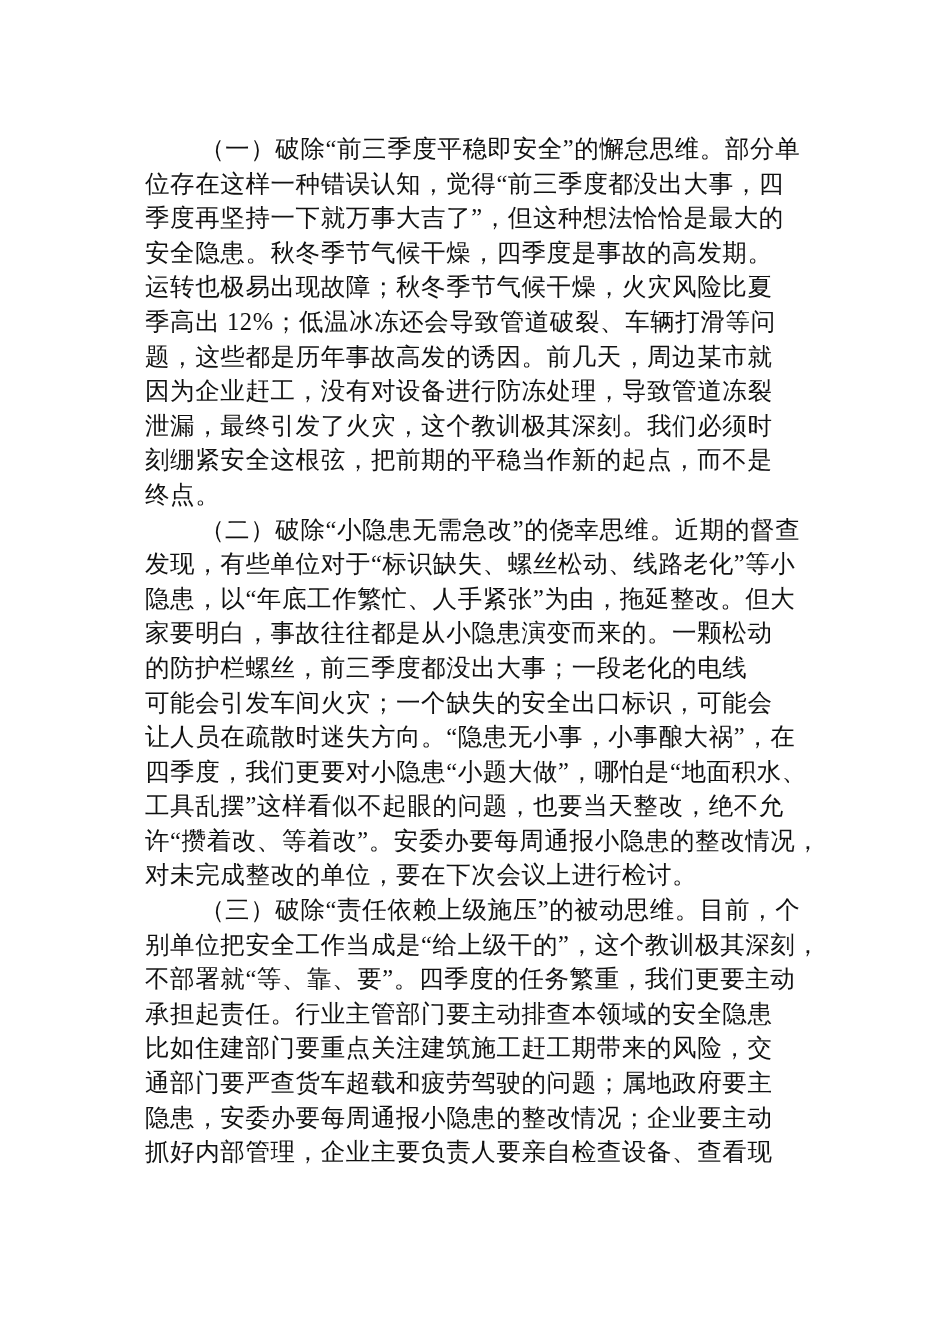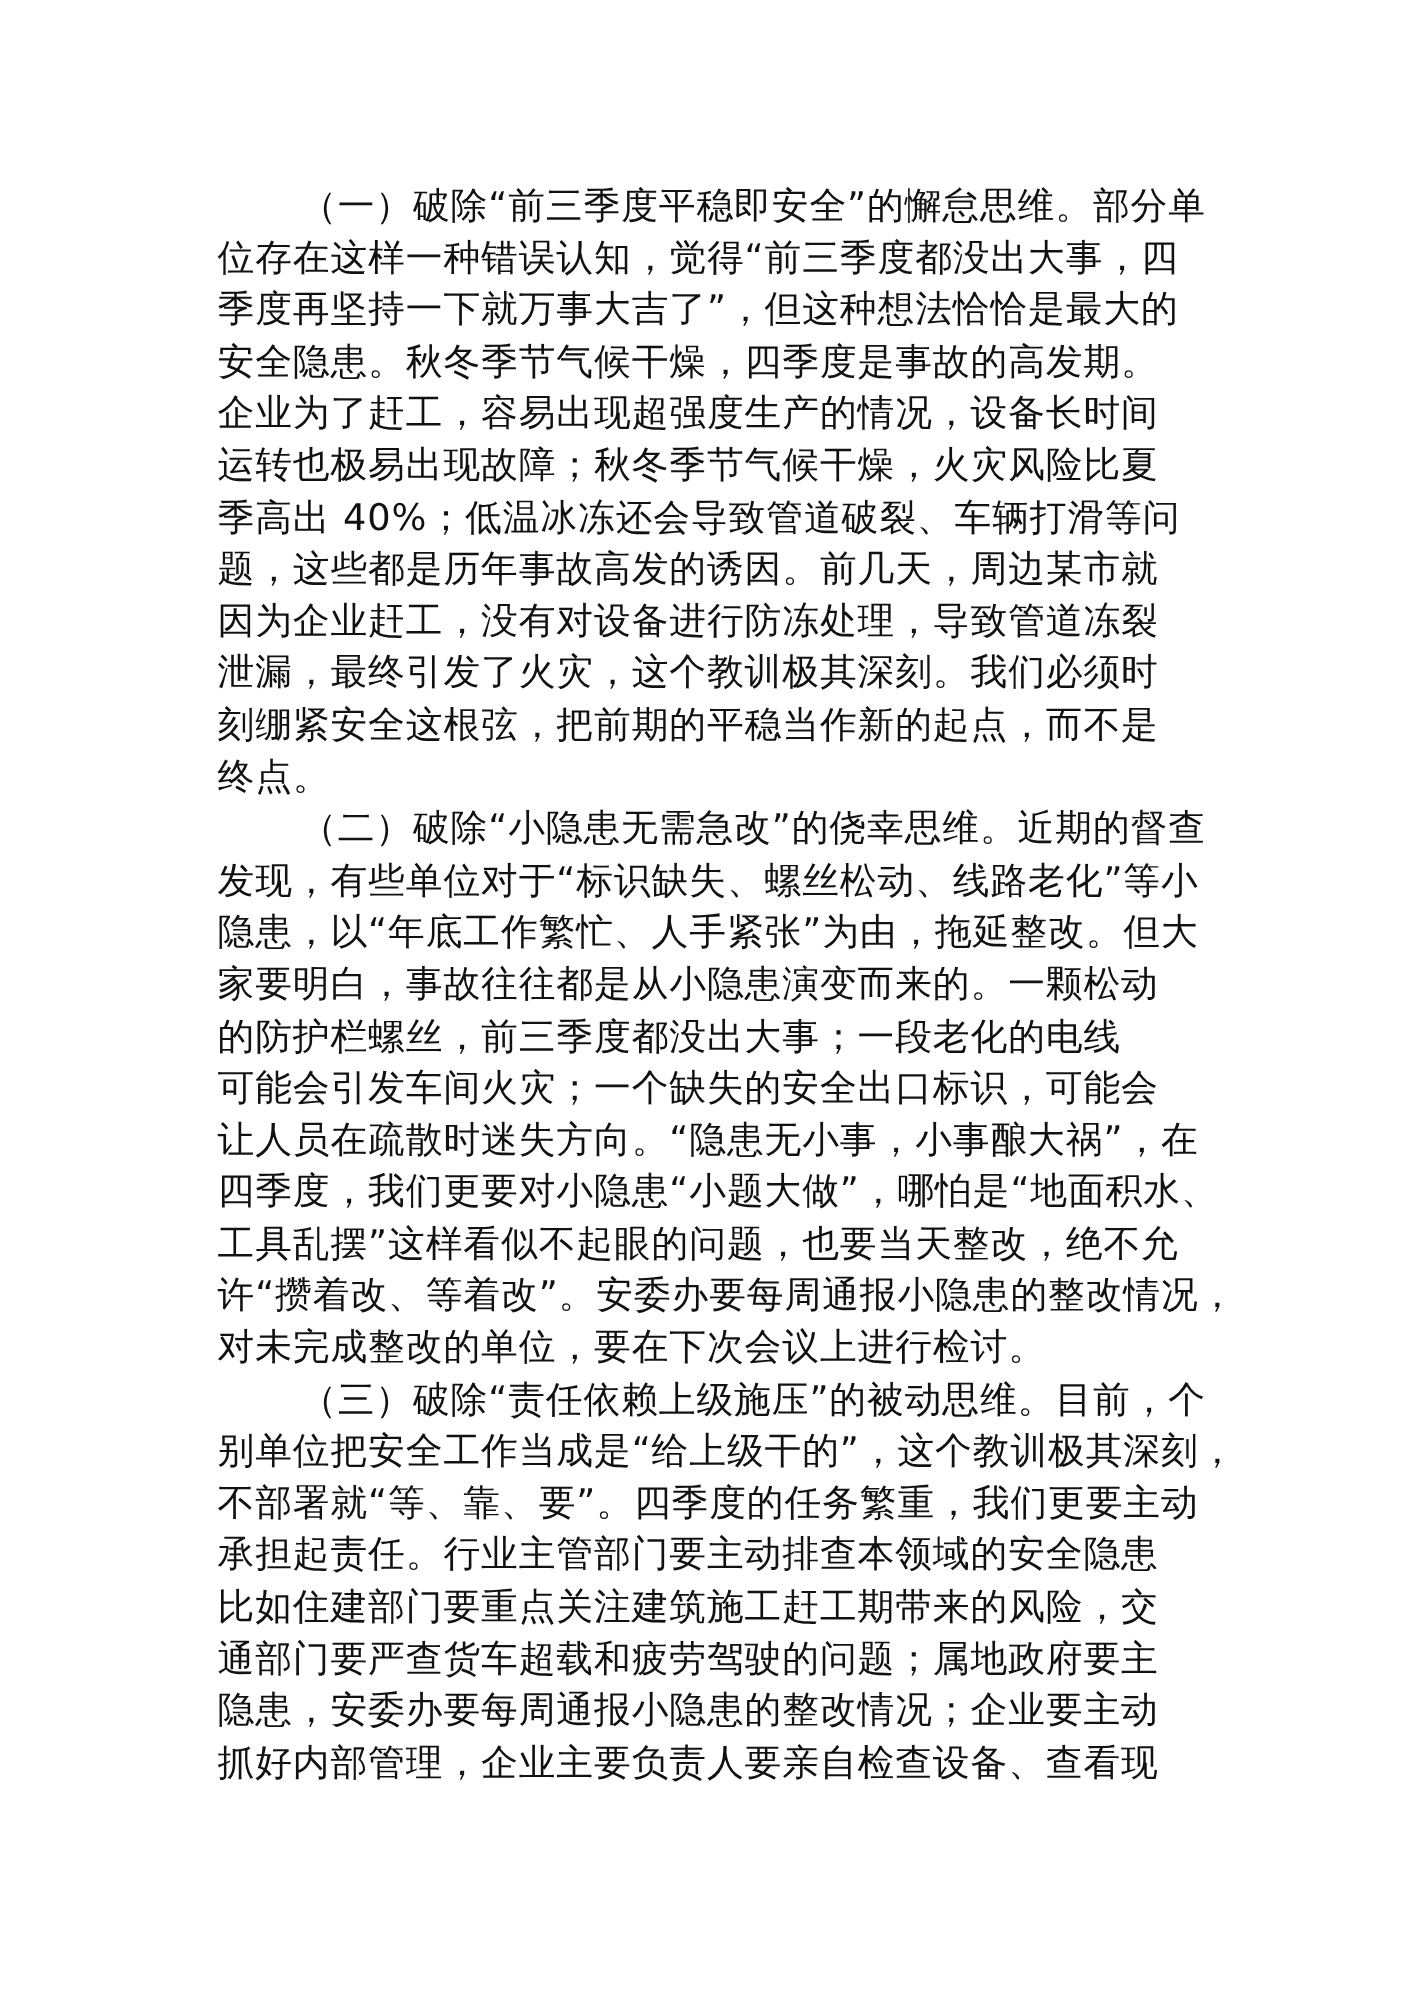--- a/index.html
+++ b/index.html
@@ -19,22 +19,23 @@
       position: absolute;
       left: 0;
       top: 0;
       width: 950px;
       height: 1344px;
       background: #ffffff;
     }
     .content {
       position: absolute;
       left: 145px;
-      top: 120px;
+      top: 132px;
       width: 680px;
+      font-family: Liberation Serif, serif;
     }
     .line {
       height: 34.6px;
       line-height: 34.6px;
       font-size: 24.5px;
       white-space: nowrap;
       letter-spacing: 0.6px;
     }
     .line.indent {
       padding-left: 55px;
@@ -42,23 +43,22 @@
   </style>
 </head>
 <body>
 
 <div class="page">
   <div class="content" id="content">
       <div class="line indent">（一）破除“前三季度平稳即安全”的懈怠思维。部分单</div>
       <div class="line">位存在这样一种错误认知，觉得“前三季度都没出大事，四</div>
       <div class="line">季度再坚持一下就万事大吉了”，但这种想法恰恰是最大的</div>
       <div class="line">安全隐患。秋冬季节气候干燥，四季度是事故的高发期。</div>
-      <div class="line">企业为了赶工，容易出现超强度生产的情况，设备长时间</div>
       <div class="line">运转也极易出现故障；秋冬季节气候干燥，火灾风险比夏</div>
-      <div class="line">季高出 40%；低温冰冻还会导致管道破裂、车辆打滑等问</div>
+      <div class="line">季高出 12%；低温冰冻还会导致管道破裂、车辆打滑等问</div>
       <div class="line">题，这些都是历年事故高发的诱因。前几天，周边某市就</div>
       <div class="line">因为企业赶工，没有对设备进行防冻处理，导致管道冻裂</div>
       <div class="line">泄漏，最终引发了火灾，这个教训极其深刻。我们必须时</div>
       <div class="line">刻绷紧安全这根弦，把前期的平稳当作新的起点，而不是</div>
       <div class="line">终点。</div>
       <div class="line indent">（二）破除“小隐患无需急改”的侥幸思维。近期的督查</div>
       <div class="line">发现，有些单位对于“标识缺失、螺丝松动、线路老化”等小</div>
       <div class="line">隐患，以“年底工作繁忙、人手紧张”为由，拖延整改。但大</div>
       <div class="line">家要明白，事故往往都是从小隐患演变而来的。一颗松动</div>
       <div class="line">的防护栏螺丝，前三季度都没出大事；一段老化的电线</div>

